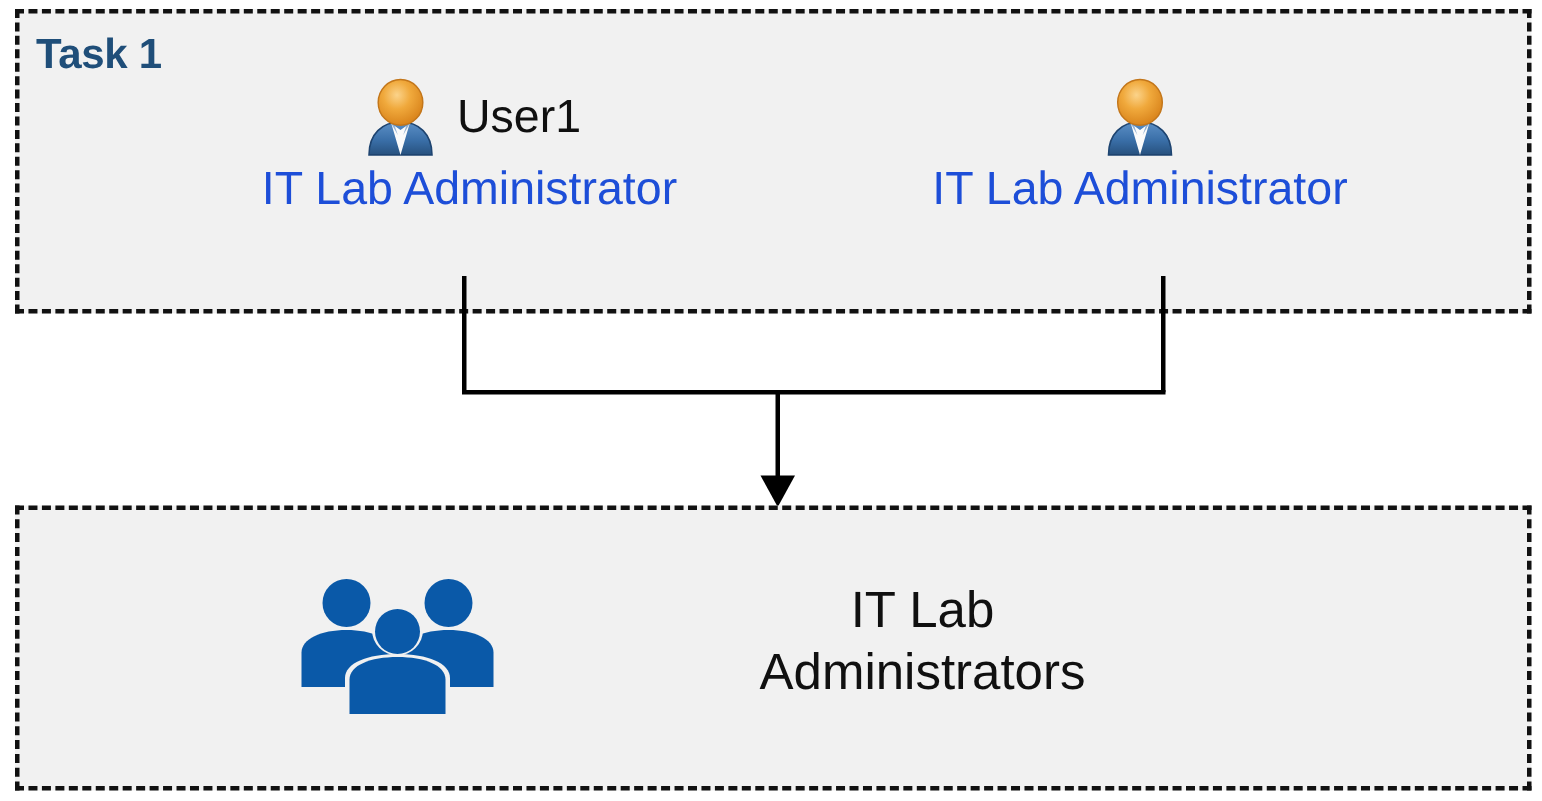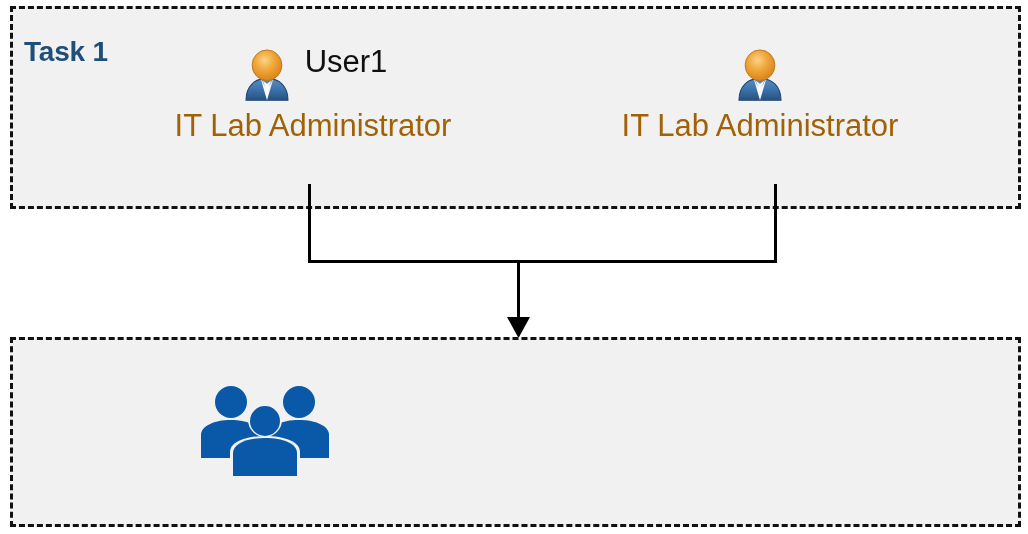--- a/index.html
+++ b/index.html
@@ -44,49 +44,48 @@
     height: 190px;
   }
 
   .task-label {
     position: absolute;
     color: #1F4E79;
     font-weight: bold;
     font-size: 28px;
     letter-spacing: -0.2px;
     white-space: nowrap;
-    margin-top: 16px;
   }
   #task1-label { left: 24px; top: 20px; }
   #task2-label { left: 32px; top: 372px; }
 
   
   .person {
     position: absolute;
     text-align: center;
   }
   #person-user1 { left: 128px; top: 46px; width: 370px; }
   #person-guest { left: 560px; top: 46px; width: 400px; }
 
   .person-top {
     display: flex;
-    align-items: flex-start;
+    align-items: center;
     justify-content: center;
     gap: 10px;
     height: 62px;
   }
   .person-name {
     font-size: 31px;
     color: #101010;
     white-space: nowrap;
     line-height: 1;
   }
   .person-role {
     font-size: 31px;
-    color: #a16207;
+    color: #1d4ed8;
     white-space: nowrap;
     line-height: 1.05;
     margin-top: 2px;
   }
 
   
   .user-icon { width: 56px; height: 56px; display: block; flex: none; }
 
   
   #group-entry {
@@ -216,15 +215,19 @@
           <circle cx="99" cy="22" r="16"></circle>
           <path d="M69 78 L69 55 C69 46 82 40 99 40 C116 40 129 46 129 55 L129 78 Z"></path>
 
           <circle cx="65" cy="40" r="17" fill="#F1F1F1"></circle>
           <circle cx="65" cy="41" r="15"></circle>
           <path d="M30 96 L30 72 C30 62 45 56 65 56 C85 56 100 62 100 72 L100 96 Z" fill="#F1F1F1"></path>
           <path d="M33 96 L33 73 C33 63.5 47 58 65 58 C83 58 97 63.5 97 73 L97 96 Z"></path>
         </g>
       </svg>
     </span>
+    <span class="group-label">
+      <span>IT Lab</span><br>
+      <span>Administrators</span>
+    </span>
   </div>
 
 </div>
 
 </body></html>

